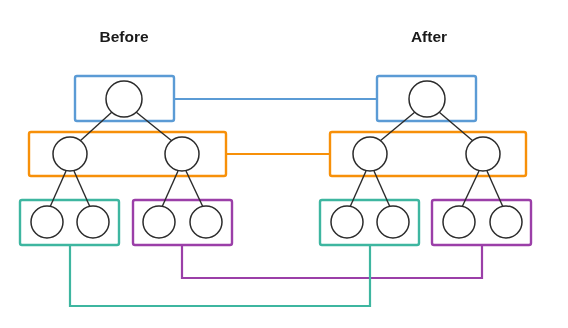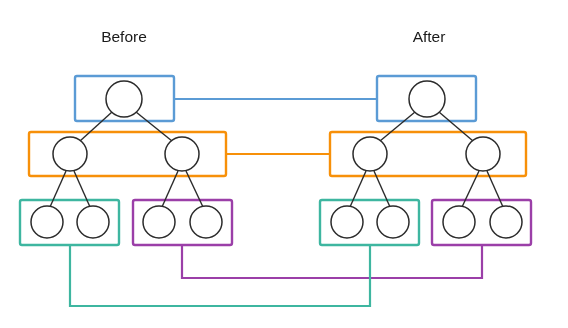--- a/index.html
+++ b/index.html
@@ -10,20 +10,21 @@
   }
   body {
     font-family: "Liberation Sans", "DejaVu Sans", sans-serif;
   }
   #diagram-root {
     position: relative;
     width: 568px;
     height: 328px;
     background: #ffffff;
     overflow: hidden;
+    font-weight: bold;
   }
   #diagram-svg {
     position: absolute;
     top: 0;
     left: 0;
     width: 568px;
     height: 328px;
     display: block;
   }
   .panel-title {

